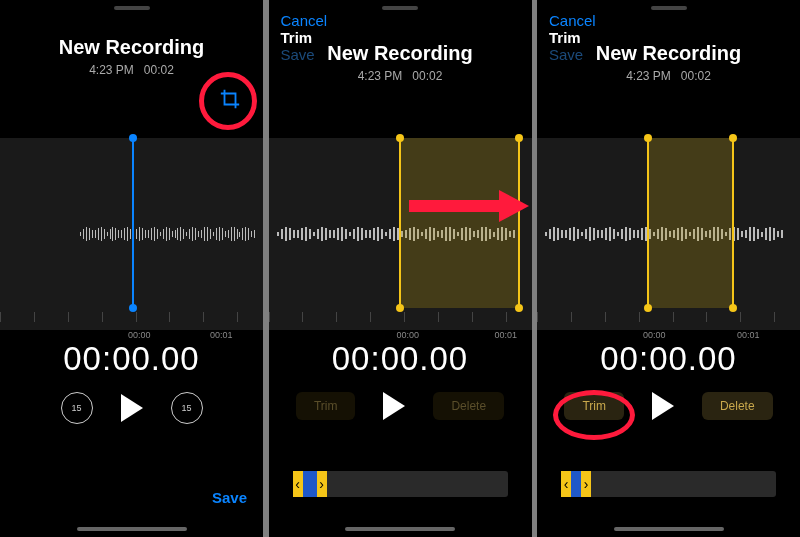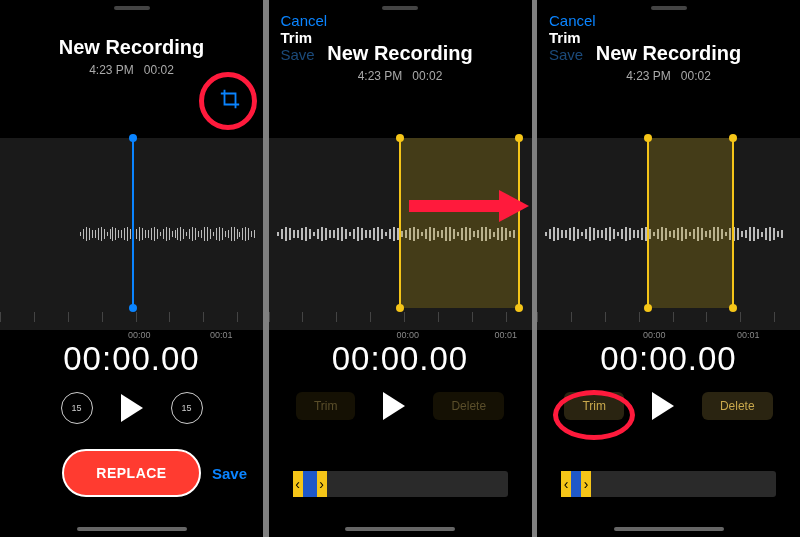--- a/index.html
+++ b/index.html
@@ -367,21 +367,20 @@
     <div class="skip">
       <span>15</span>
     </div>
     <div class="play-tri"></div>
     <div class="skip">
       <span>15</span>
     </div>
   </div>
 
   <div class="replace-row">
-    <div class="replace-btn">REPLACE</div>
     <div class="done-link">Save</div>
   </div>
 
   <div class="home-bar"></div>
 
   <div class="annot-circle" style="top:72px; right:6px; width:48px; height:48px;"></div>
 </div>
 
 <div class="phone">
   <div class="notch"></div>

